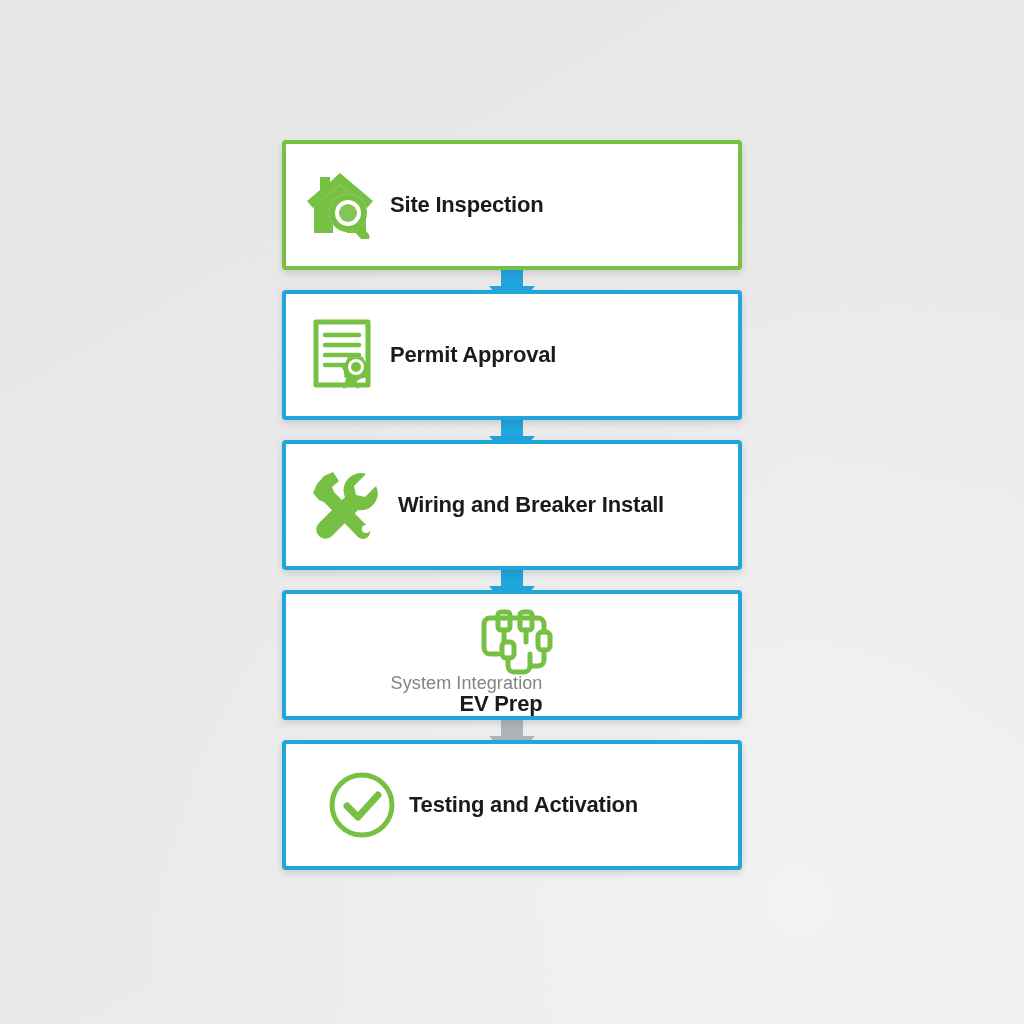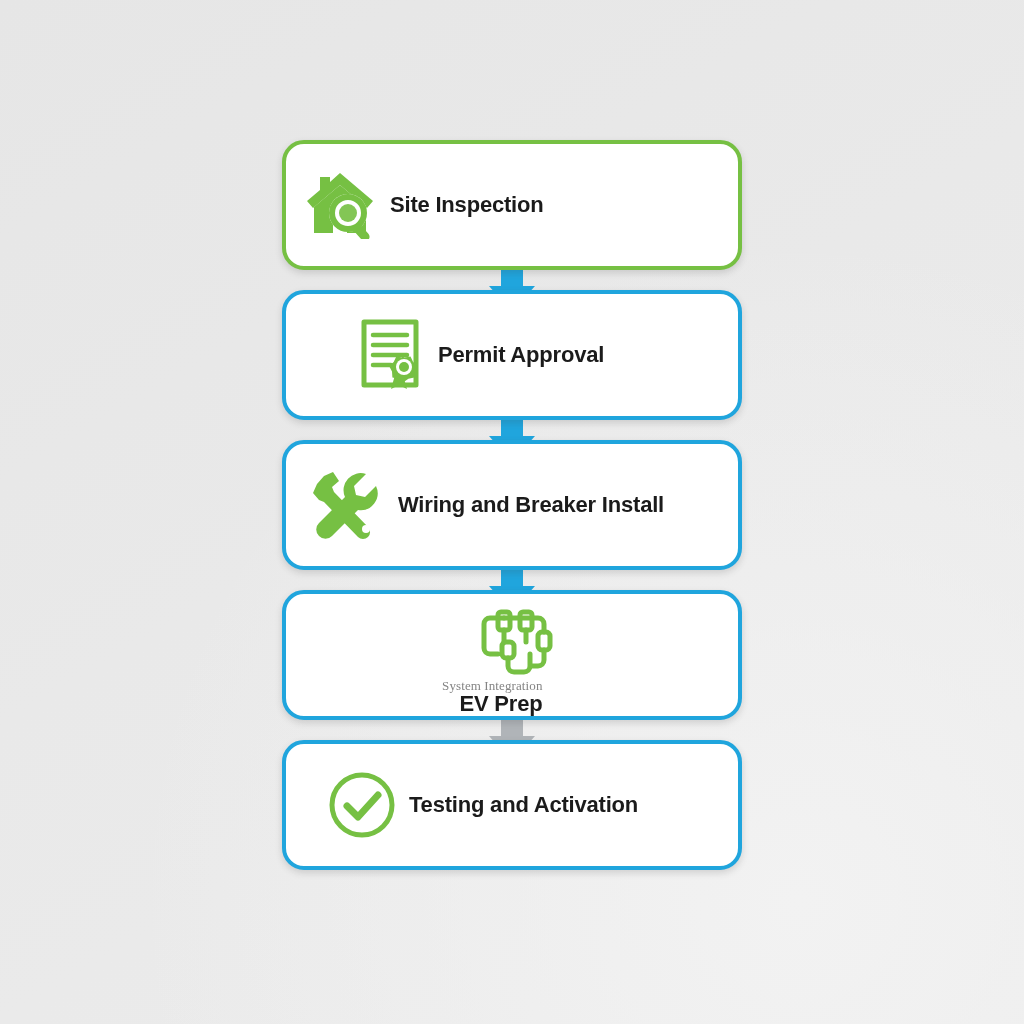--- a/index.html
+++ b/index.html
@@ -43,21 +43,21 @@
   .arrow svg { display: block; width: 46px; height: 62px; }
 
   
   .card {
     position: absolute;
     left: 0;
     width: 460px;
     height: 130px;
     box-sizing: border-box;
     background: #ffffff;
-    border-radius: 22px;
+    border-radius: 4px;
     border: 4px solid #20a5dd;
     display: flex;
     align-items: center;
     z-index: 2;
     box-shadow: 0 3px 7px rgba(60,60,60,0.18);
   }
   .card.accent-green { border-color: #76c043; }
 
   .card-icon {
     width: 104px;
@@ -85,26 +85,25 @@
     font-size: 22px;
     font-weight: bold;
     color: #1b1b1b;
     letter-spacing: -0.2px;
     line-height: 1.1;
   }
   .card-sub {
     position: absolute;
     right: 22px;
     bottom: 22px;
-    font-size: 13px;
+    font-size: 18px;
     font-weight: normal;
     color: #848484;
     letter-spacing: 0.1px;
     white-space: nowrap;
-    font-family: Liberation Serif, serif;
   }
 </style>
 </head>
 <body>
 
 <div id="canvas">
   <div class="flow">
 
     <div class="arrow" style="top:110px;">
       <svg viewBox="0 0 46 62" xmlns="http://www.w3.org/2000/svg">
@@ -141,21 +140,21 @@
           <circle cx="41" cy="42" r="16" fill="none" stroke="#76c043" stroke-width="6"></circle>
           <circle cx="41" cy="42" r="9" fill="#76c043" opacity="0.9"></circle>
           <rect x="50" y="52" width="9" height="20" rx="4.5" fill="#76c043" transform="rotate(-42 54 62)"></rect>
         </svg>
       </div>
       <div class="card-body">
         <div class="card-title">Site Inspection</div>
       </div>
     </div>
 
-    <div class="card" style="top:150px;padding-left:48px;">
+    <div class="card" style="top:150px;">
       <div class="card-icon">
         <svg width="66" height="72" viewBox="0 0 66 72" xmlns="http://www.w3.org/2000/svg">
           <path d="M6 3 H58 V66 H6 Z" fill="none" stroke="#76c043" stroke-width="5" stroke-linejoin="round"></path>
           <g stroke="#76c043" stroke-width="4.5" stroke-linecap="round">
             <line x1="15" y1="16" x2="49" y2="16"></line>
             <line x1="15" y1="26" x2="49" y2="26"></line>
             <line x1="15" y1="36" x2="49" y2="36"></line>
             <line x1="15" y1="46" x2="33" y2="46"></line>
           </g>
           <path d="M37 56 l-4 14 8 -4 8 4 -4 -14 z" fill="#76c043"></path>

